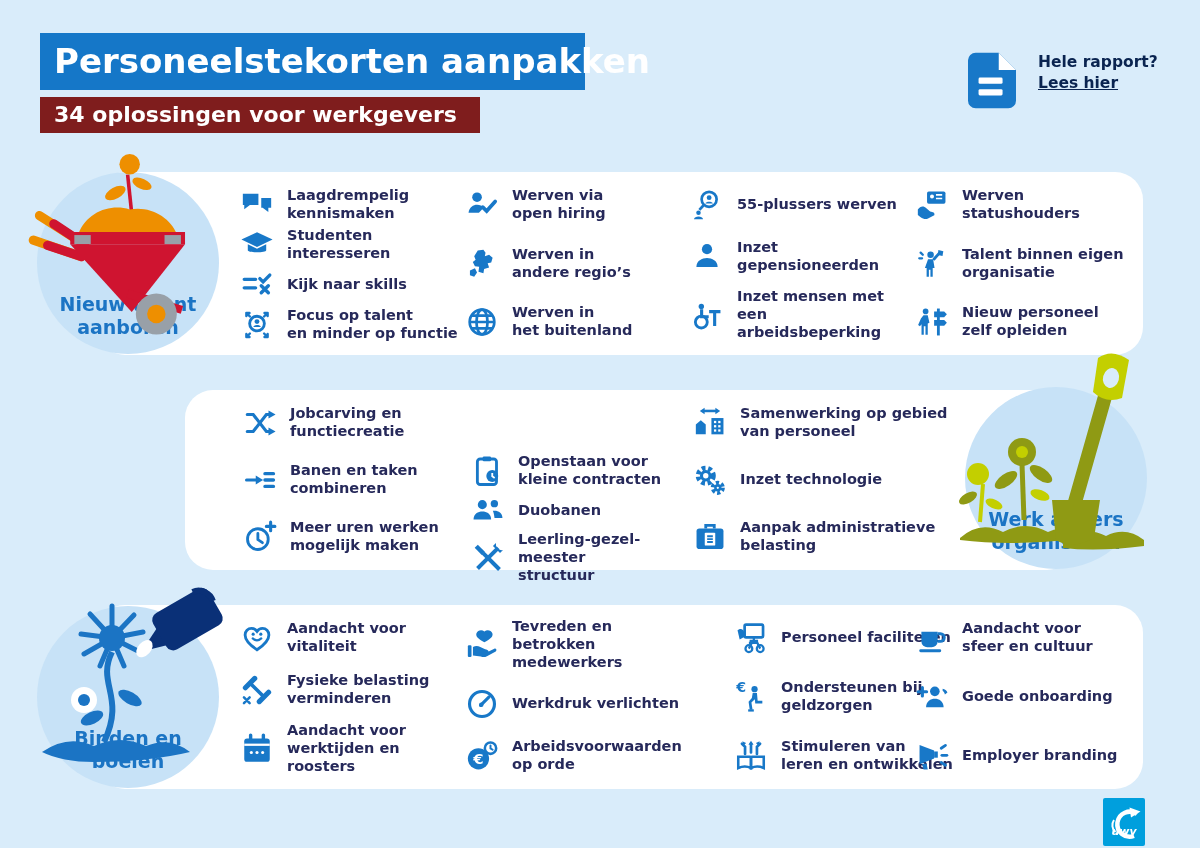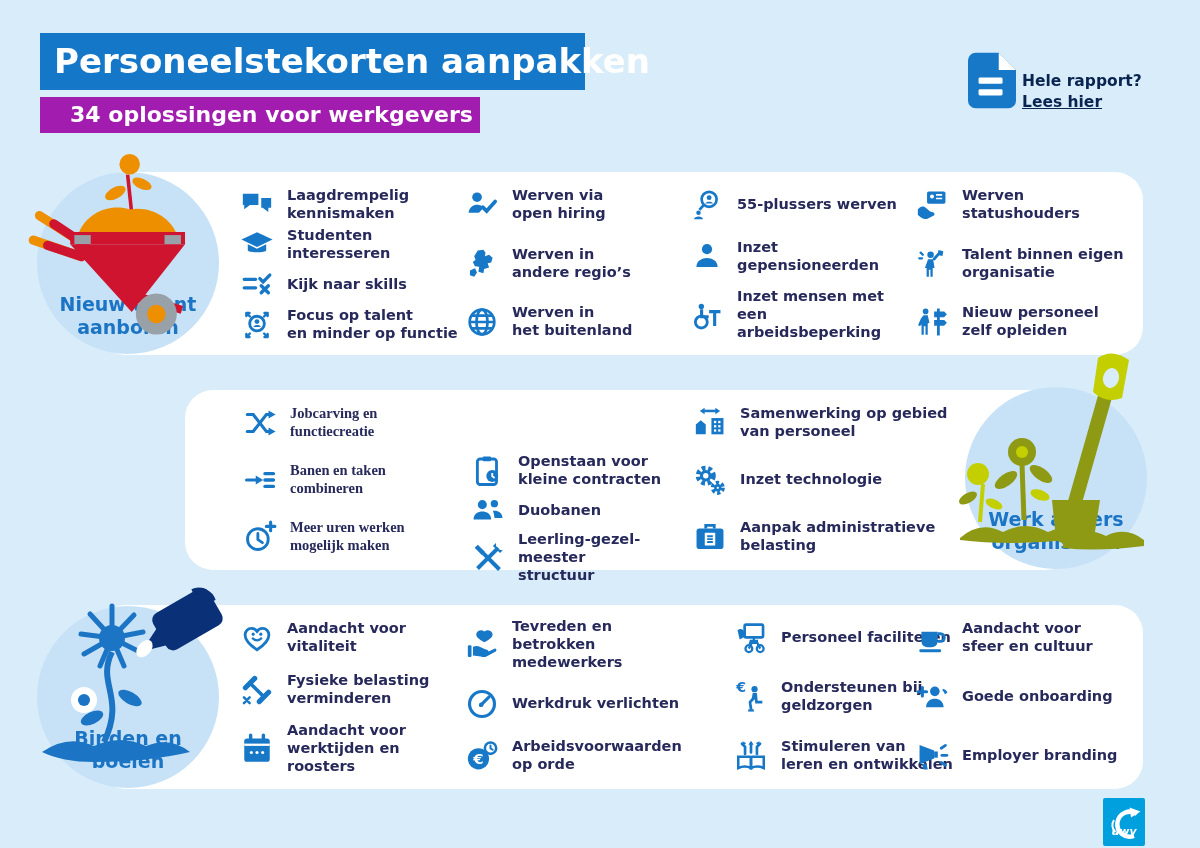--- a/index.html
+++ b/index.html
@@ -2,37 +2,37 @@
 <html><head>
 <meta charset="utf-8">
 <style>
   html,body{margin:0;padding:0;background:#d9ecfa;}
   #stage{position:relative;width:1200px;height:848px;background:#d9ecfa;overflow:hidden;
          font-family:"DejaVu Sans","Liberation Sans",sans-serif;}
   
   #titlebar{position:absolute;left:40px;top:33px;width:545px;height:57px;background:#1577c8;
             color:#fff;font-weight:bold;font-size:34px;line-height:57px;padding-left:14px;
             box-sizing:border-box;white-space:nowrap;}
-  #subtitlebar{position:absolute;left:40px;top:97px;width:440px;height:36px;background:#a21caf;
-            color:#fff;font-weight:bold;font-size:22px;line-height:36px;padding-left:30px;
+  #subtitlebar{position:absolute;left:40px;top:97px;width:440px;height:36px;background:#7f1d1d;
+            color:#fff;font-weight:bold;font-size:22px;line-height:36px;padding-left:14px;
             box-sizing:border-box;white-space:nowrap;}
   
-  #report{position:absolute;left:968px;top:52px;display:flex;gap:6px;align-items:flex-end;}
+  #report{position:absolute;left:968px;top:52px;display:flex;gap:22px;align-items:flex-start;}
   #report-text{color:#0a2450;font-weight:bold;font-size:15.5px;line-height:1.35;}
   #report-link{display:inline-block;color:#0a2450;text-decoration:underline;cursor:pointer;}
   
   .card{position:absolute;background:#fff;border-radius:28px;}
   #card1{left:97px;top:172px;width:1046px;height:183px;}
   #card2{left:185px;top:390px;width:890px;height:180px;}
   #card3{left:97px;top:605px;width:1046px;height:184px;}
   .col{position:absolute;top:13px;bottom:13px;width:222px;display:flex;flex-direction:column;
        justify-content:space-between;}
   #card1 .col:nth-child(1){left:140px;} #card1 .col:nth-child(2){left:365px;}
   #card1 .col:nth-child(3){left:590px;} #card1 .col:nth-child(4){left:815px;}
-  #card2 .col:nth-child(1){left:55px;width:230px;font-family:Liberation Serif, serif;}  #card2 .col:nth-child(2){left:283px;width:230px;margin-top:48px;}
+  #card2 .col:nth-child(1){left:55px;width:230px;}  #card2 .col:nth-child(2){left:283px;width:230px;margin-top:48px;}
   #card2 .col:nth-child(3){left:505px;width:360px;}
   #card3 .col:nth-child(1){left:140px;} #card3 .col:nth-child(2){left:365px;}
   #card3 .col:nth-child(3){left:590px;margin-left:44px;} #card3 .col:nth-child(4){left:815px;}
   .item{display:flex;align-items:center;gap:10px;}
   .item .ic{flex:0 0 40px;height:40px;display:flex;align-items:center;justify-content:center;color:#1878c8;}
   .item .lbl{font-weight:bold;font-size:14.5px;color:#26295a;line-height:1.24;white-space:pre-line;}
   
   .bigcircle{position:absolute;width:182px;height:182px;border-radius:50%;background:#c7e2f7;}
   #circle1{left:37px;top:172px;} #circle2{left:965px;top:387px;} #circle3{left:37px;top:606px;}
   .circle-title{position:absolute;left:0;right:0;bottom:14px;text-align:center;font-weight:bold;

